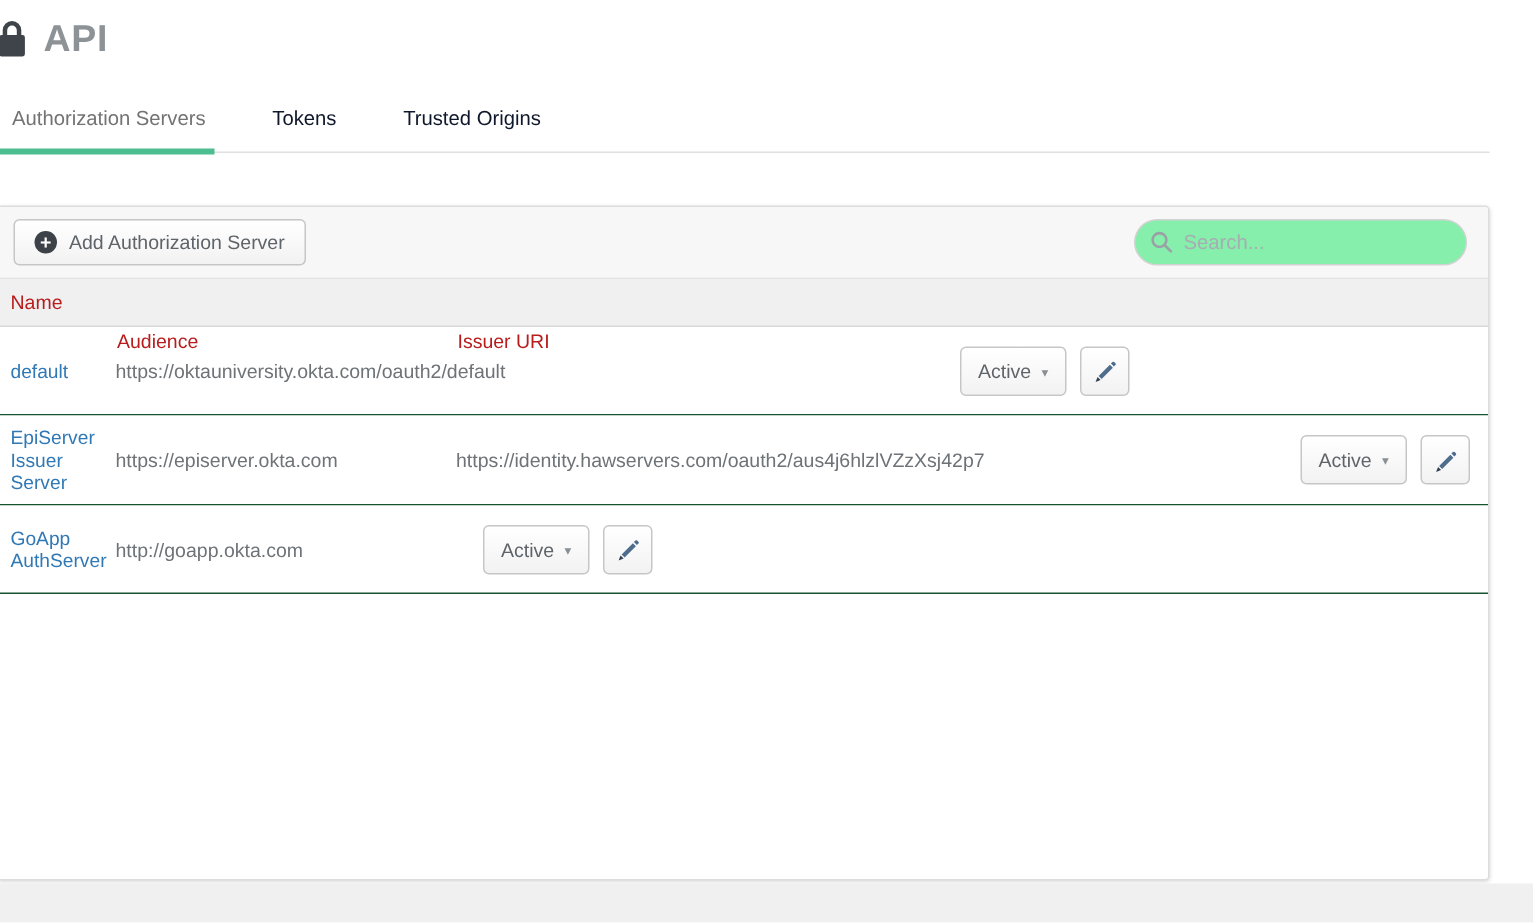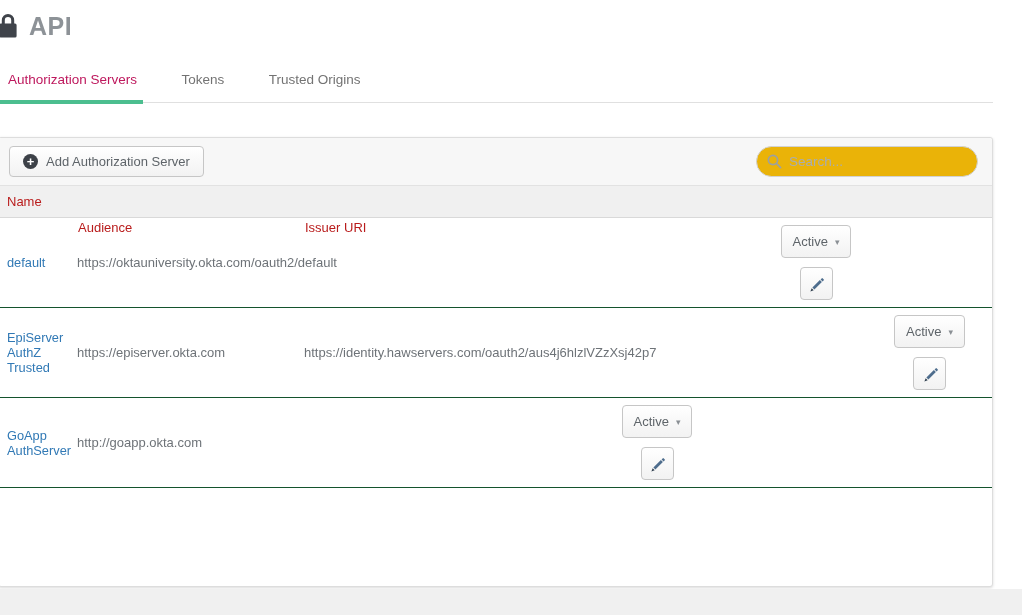--- a/index.html
+++ b/index.html
@@ -22,24 +22,24 @@
     font-size: 25px; color: #8d9297; margin-left: 9px;
     letter-spacing: .5px; font-weight: 700;
   }
 
   
   .tabs {
     position: absolute; top: 70px; left: 0; width: 993px;
     border-bottom: 1px solid #e0e0e0; padding-left: 8px;
   }
   .tab {
-    display: inline-block; font-size: 13.5px; color: #737373;
+    display: inline-block; font-size: 13.5px; color: #0f172a;
     padding-bottom: 15px; margin-right: 40px; cursor: pointer;
   }
-  .tab.active { color: #be185d; }
+  .tab.active { color: #737373; }
   .tab-underline {
     position: absolute; left: 0; bottom: -2px;
     width: 143px; height: 4px; background: #4cbe8f;
   }
 
   
   .panel {
     position: absolute; top: 137px; left: -2px; width: 995px; height: 450px;
     background: #fff; border: 1px solid #dddddd; border-radius: 3px;
     box-shadow: 0 1px 3px rgba(0,0,0,.15);
@@ -61,21 +61,21 @@
   .add-btn { height: 31px; padding: 0 13px; gap: 8px; }
   .plus-circle {
     width: 15px; height: 15px; border-radius: 50%;
     background: #3d4148; color: #fff;
     display: inline-flex; align-items: center; justify-content: center;
     font-size: 13px; font-weight: bold; line-height: 1; padding-bottom: 1px;
   }
   .search-wrap { position: relative; }
   .search-input {
     width: 222px; height: 31px; border: 1px solid #d2d2d2; border-radius: 16px;
-    background: #eab308; padding: 0 12px 0 32px; font-size: 13.5px; color: #5e6469;
+    background: #86efac; padding: 0 12px 0 32px; font-size: 13.5px; color: #5e6469;
     font-family: "Liberation Sans", sans-serif; outline: none;
   }
   .search-input::placeholder { color: #a8adb2; }
   .search-icon { position: absolute; left: 10px; top: 7px; width: 17px; height: 17px; }
 
   
   .thead {
     display: flex; height: 32px; background: #f0f0f0;
     border-bottom: 1px solid #d9d9d9;
     font-size: 13px; color: #b91c1c;
@@ -88,21 +88,21 @@
   .c3 { width: 545px; padding-left: 10px; flex: none; }
   .c4 { flex: 1; padding-left: 28px; }
 
   .trow {
     display: flex; align-items: center; min-height: 59px;
     border-bottom: 1px solid #14532d; background: #fff;
     font-size: 13px; color: #6e7378; padding: 7px 0;
   }
   .name-link { color: #3179b5; line-height: 14px; cursor: pointer; font-size: 12.8px; }
   .cell { line-height: 15px; }
-  .actions { display: flex; align-items: center; gap: 9px; flex-direction: column; }
+  .actions { display: flex; align-items: center; gap: 9px; }
   .status-btn { height: 33px; padding: 0 11px; gap: 7px; }
   .caret { font-size: 9px; color: #8a8f94; line-height: 1; padding-top: 2px; }
   .edit-btn { width: 33px; height: 33px; justify-content: center; }
 
   
   .footer-strip {
     position: absolute; left: 0; bottom: 0; width: 1022px; height: 26px;
     background: #f0f0f0;
   }
 </style>
@@ -161,21 +161,21 @@
         <svg viewBox="0 0 16 16" width="16" height="16">
           <path fill="#4e6d8d" d="M4.4 11.6 L11.9 4.1 L13.9 6.1 L6.4 13.6 Z"></path>
           <path fill="#4e6d8d" d="M12.6 3.4 L13.6 2.4 Q14.2 1.8 14.8 2.4 L15.6 3.2 Q16.2 3.8 15.6 4.4 L14.6 5.4 Z"></path>
           <path fill="#2f3e4e" d="M2.4 15.6 L3.7 12.3 L5.7 14.3 Z"></path>
         </svg>
       </button>
     </div>
   </div>
 
   <div class="trow">
-    <div class="cell c1 name-link">EpiServer AuthZ Trusted</div>
+    <div class="cell c1 name-link">EpiServer Issuer Server</div>
     <div class="cell c2">https://episerver.okta.com</div>
     <div class="cell c3">https://identity.hawservers.com/oauth2/aus4j6hlzlVZzXsj42p7</div>
     <div class="cell c4 actions">
       <button class="btn status-btn">
         <span>Active</span>
         <span class="caret">▾</span>
       </button>
       <button class="btn edit-btn">
         <svg viewBox="0 0 16 16" width="16" height="16">
           <path fill="#4e6d8d" d="M4.4 11.6 L11.9 4.1 L13.9 6.1 L6.4 13.6 Z"></path>

